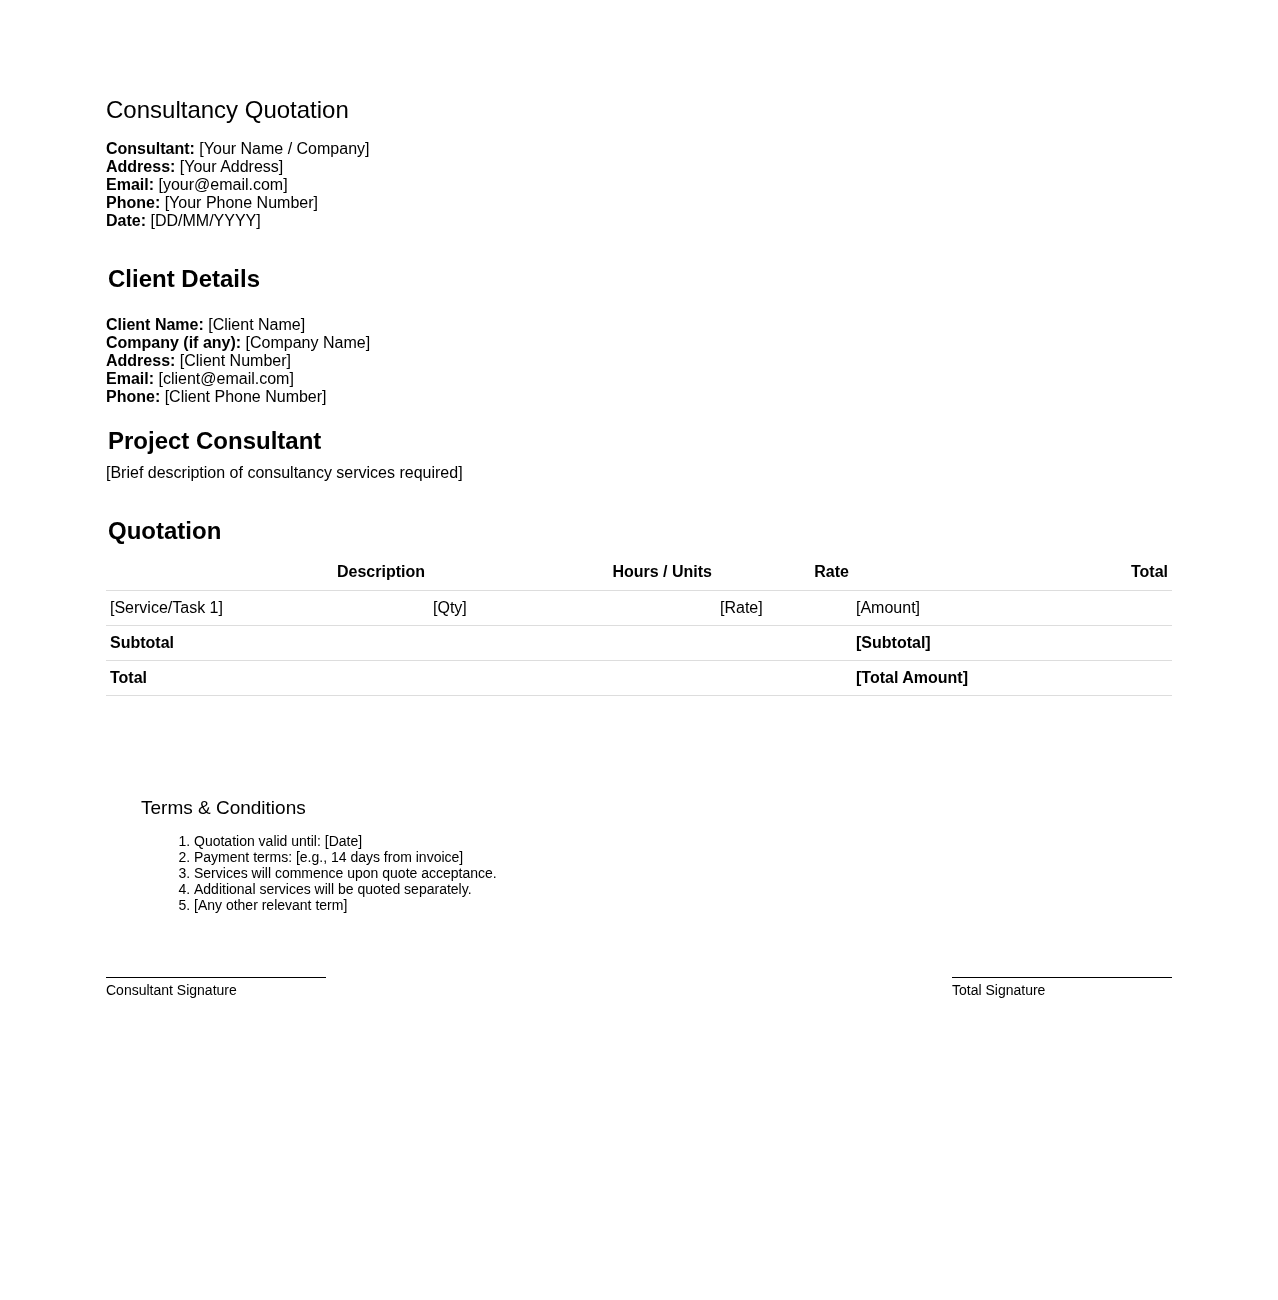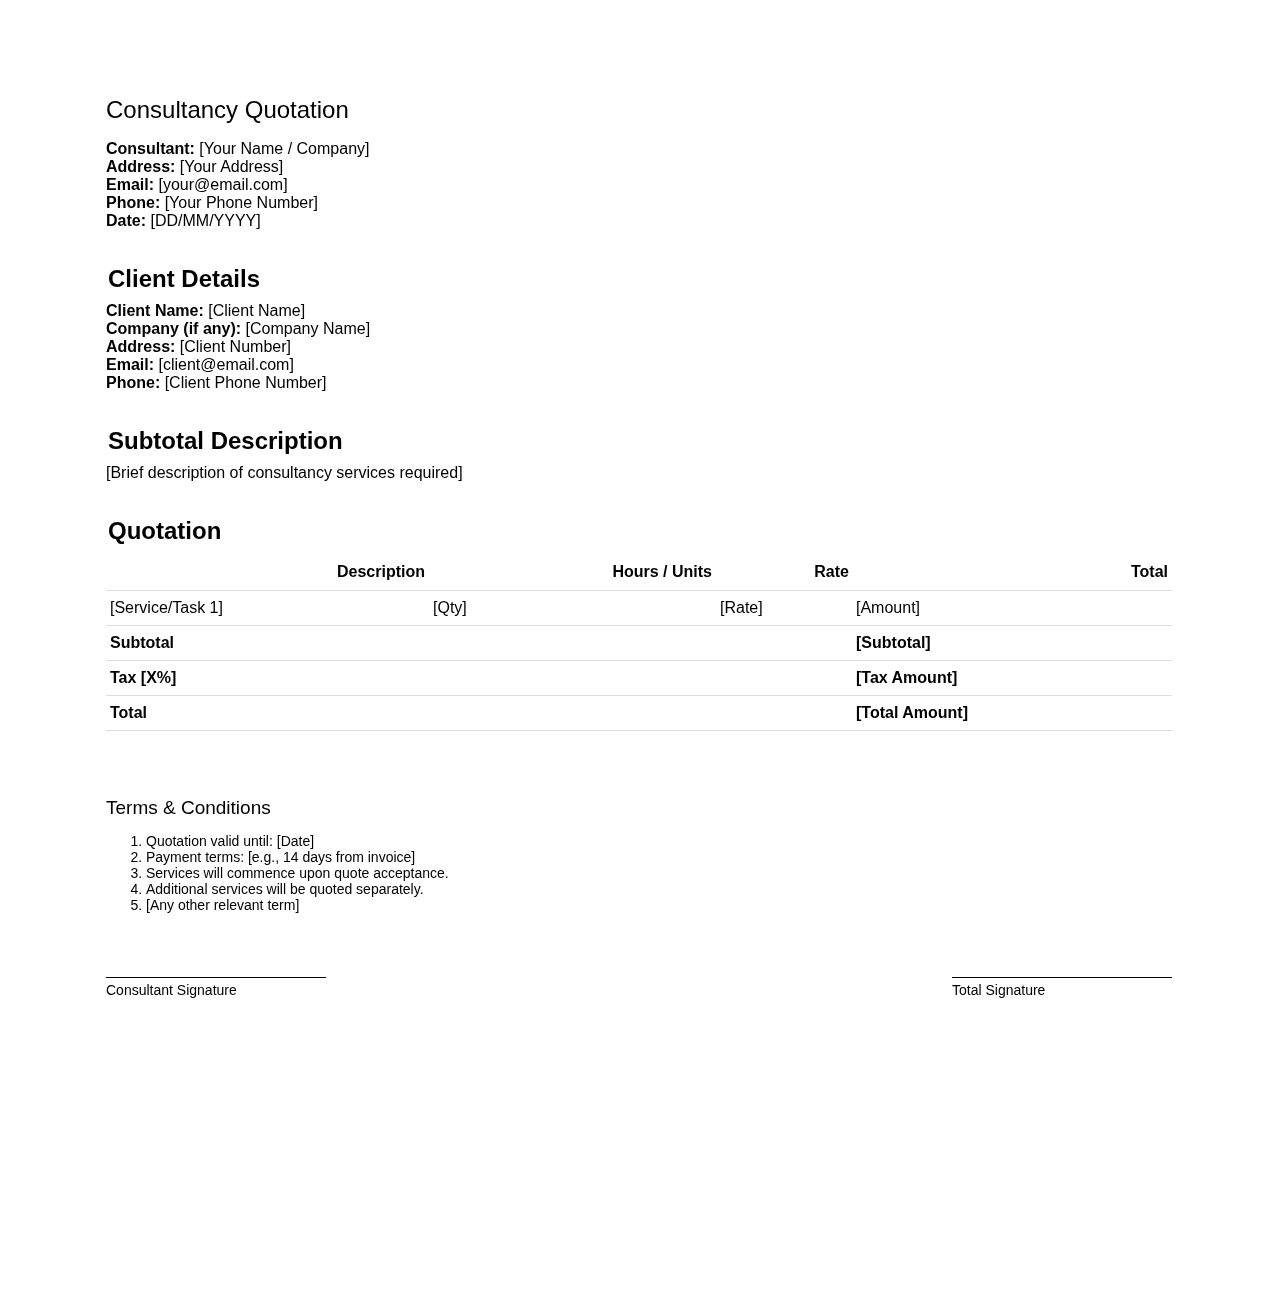--- a/index.html
+++ b/index.html
@@ -11,48 +11,48 @@
   .info { position: absolute; left: 0; font-size: 16px; line-height: 18px; }
   .info div { white-space: nowrap; }
   .info b { font-weight: bold; }
   .desc { position: absolute; left: 0; top: 464px; font-size: 16px; line-height: 18px; white-space: nowrap; }
   table { position: absolute; left: 0; top: 555px; width: 1066px; border-collapse: collapse; font-size: 16px; }
   th { text-align: right; font-weight: bold; padding: 7px 4px 8px 4px; height: 20px; border-bottom: 1px solid #ddd; }
   td { padding: 7px 4px 8px 4px; height: 19px; border-bottom: 1px solid #ddd; }
   td.b { font-weight: bold; }
   td.tot { padding-left: 3px; }
   ol { position: absolute; left: 0; top: 833px; margin: 0; padding-left: 40px; font-size: 14px; line-height: 16px; }
-  ol li { white-space: nowrap; }
+  ol li { white-space: nowrap; margin-left: 48px; }
   .sig { position: absolute; top: 977px; width: 220px; font-size: 14px; }
   .sig .line { border-top: 1px solid #000; height: 0; margin-bottom: 4px; }
 </style>
 </head>
 <body>
 
 <div class="page">
   <h1>Consultancy Quotation</h1>
 
   <div class="info" style="top:140px;">
     <div><b>Consultant:</b> <span>[Your Name / Company]</span></div>
     <div><b>Address:</b> <span>[Your Address]</span></div>
     <div><b>Email:</b> <span>[your@email.com]</span></div>
     <div><b>Phone:</b> <span>[Your Phone Number]</span></div>
     <div><b>Date:</b> <span>[DD/MM/YYYY]</span></div>
   </div>
 
   <h2 style="top:262px;">Client Details</h2>
-  <div class="info" style="top:302px;">
+  <div class="info" style="top:316px;">
     <div><b>Client Name:</b> <span>[Client Name]</span></div>
     <div><b>Company (if any):</b> <span>[Company Name]</span></div>
     <div><b>Address:</b> <span>[Client Number]</span></div>
     <div><b>Email:</b> <span>[client@email.com]</span></div>
     <div><b>Phone:</b> <span>[Client Phone Number]</span></div>
   </div>
 
-  <h2 style="top:424px;">Subtotal Description</h2>
+  <h2 style="top:424px;">Project Consultant</h2>
   <div class="desc">[Brief description of consultancy services required]</div>
 
   <h2 style="top:514px;">Quotation</h2>
 
   <table>
     <colgroup>
       <col style="width:323px">
         <col style="width:287px">
         <col style="width:137px">
         <col>
@@ -70,31 +70,27 @@
         <td>[Service/Task 1]</td>
         <td>[Qty]</td>
         <td>[Rate]</td>
         <td class="tot">[Amount]</td>
       </tr>
       <tr>
         <td class="b" colspan="3">Subtotal</td>
         <td class="b tot">[Subtotal]</td>
       </tr>
       <tr>
-        <td class="b" colspan="3">Tax [X%]</td>
-        <td class="b tot">[Tax Amount]</td>
-      </tr>
-      <tr>
         <td class="b" colspan="3">Total</td>
         <td class="b tot">[Total Amount]</td>
       </tr>
     </tbody>
   </table>
 
-  <h3 style="top:796px;">Terms &amp; Conditions</h3>
+  <h3 style="top:796px;margin-left:35px;">Terms &amp; Conditions</h3>
   <ol>
     <li>Quotation valid until: [Date]</li>
     <li>Payment terms: [e.g., 14 days from invoice]</li>
     <li>Services will commence upon quote acceptance.</li>
     <li>Additional services will be quoted separately.</li>
     <li>[Any other relevant term]</li>
   </ol>
 
   <div class="sig" style="left:0;">
     <div class="line"></div>

